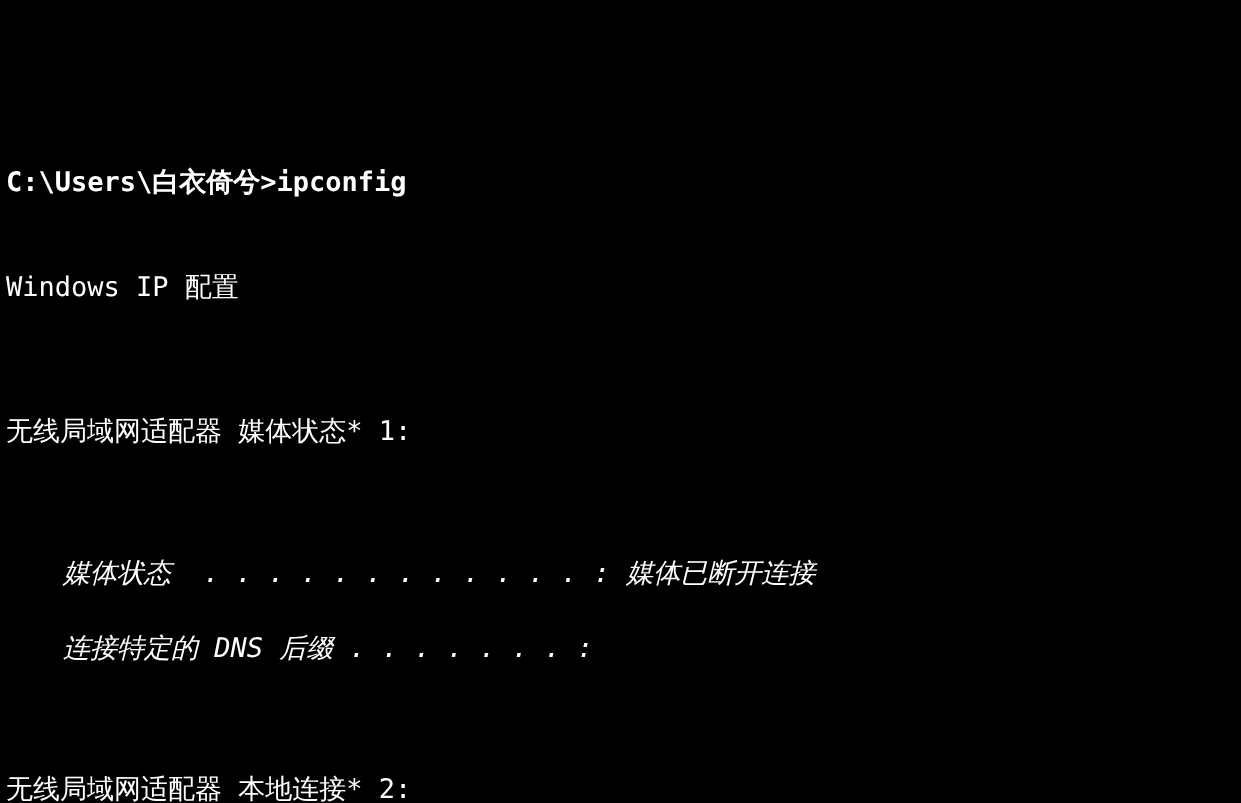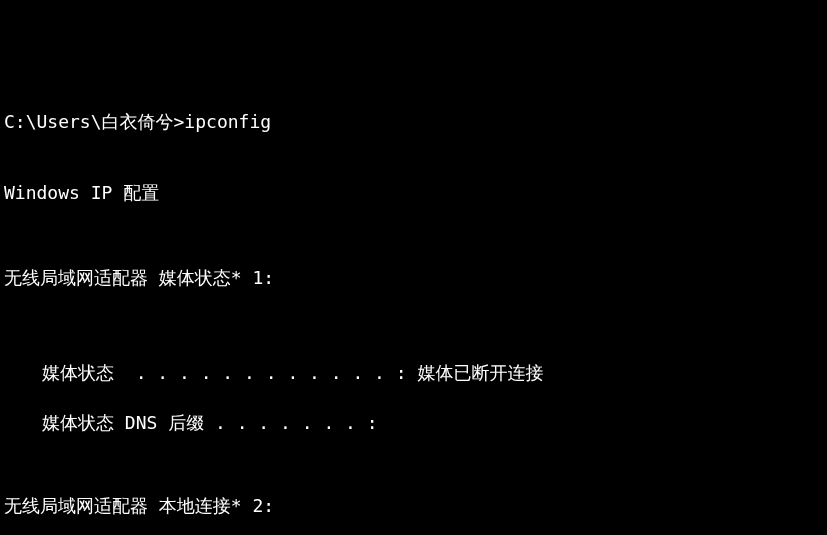--- a/index.html
+++ b/index.html
@@ -13,46 +13,48 @@
       font-family: 'Consolas', 'SimSun', 'Microsoft YaHei', monospace;
       font-size: 18px;
       padding: 8px 4px;
       width: 827px;
       height: 535px;
       overflow: hidden;
       line-height: 1.4;
       white-space: pre;
     }
     .prompt-line {
-      margin-bottom: 14px;
+      margin-bottom: 2px;
+      font-weight: bold;
     }
     .section-header {
-      margin-top: 7px;
+      margin-top: 18px;
       margin-bottom: 2px;
     }
     .detail-line {
       height: 25px;
       position: relative;
+      font-style: italic;
     }
     .pad {
       padding-left: 38px;
     }
   </style>
 </head>
 <body>
 
 
 
 <div class="prompt-line"><span>C:\Users\白衣倚兮&gt;ipconfig</span></div>
 <div class="section-header"><span>Windows IP 配置</span></div>
 
 <div class="section-header"><span>无线局域网适配器 媒体状态* 1:</span></div>
 <div style="height:18px"></div>
 <div class="detail-line pad"><span>媒体状态  . . . . . . . . . . . . :</span><span> 媒体已断开连接</span></div>
-<div class="detail-line pad"><span>媒体状态 DNS 后缀 . . . . . . . :</span><span></span></div>
+<div class="detail-line pad"><span>连接特定的 DNS 后缀 . . . . . . . :</span><span></span></div>
 
 <div class="section-header"><span>无线局域网适配器 本地连接* 2:</span></div>
 
 
 
 
 
 
 
 

